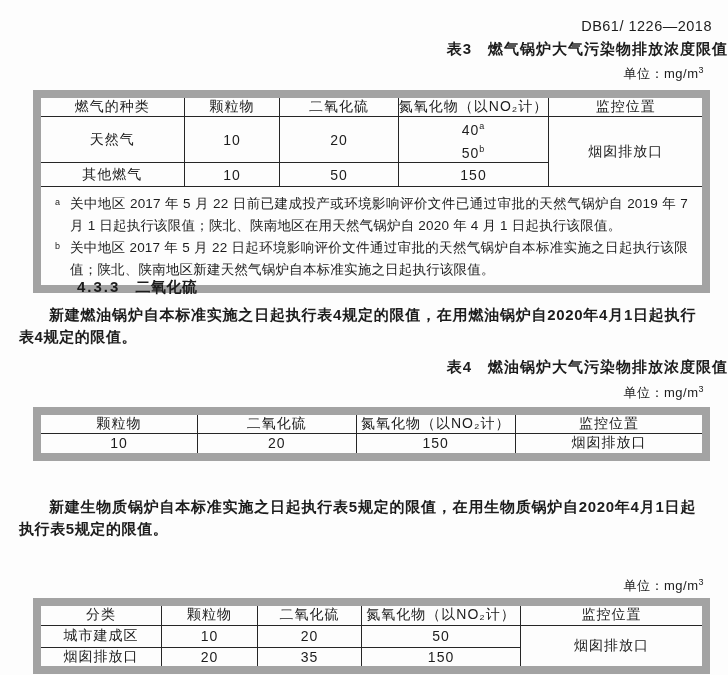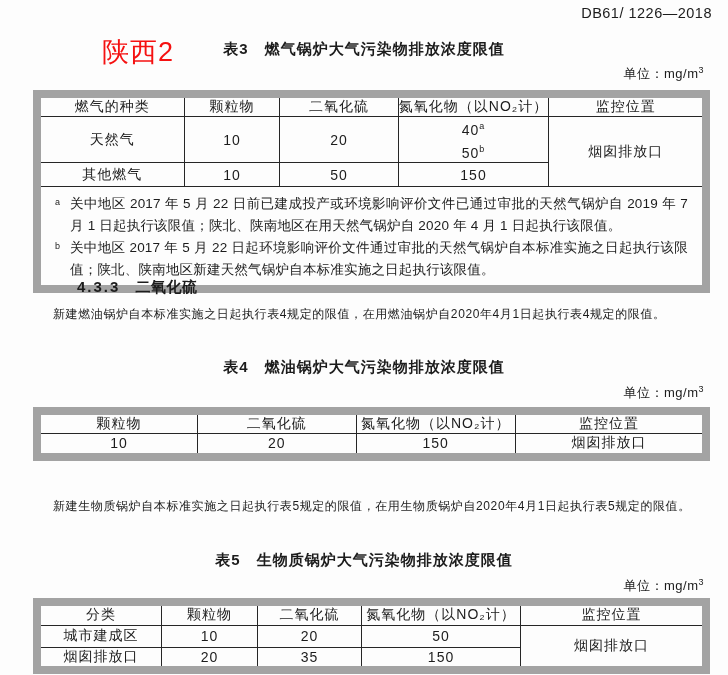--- a/index.html
+++ b/index.html
@@ -6,30 +6,30 @@
   html, body { background: #e8e8e8; }
   body { font-family: "Liberation Sans", sans-serif; color: #1c1c1c; }
   .page {
     position: relative;
     width: 728px; height: 675px;
     background: #fdfdfd;
     overflow: hidden;
     font-size: 14px;
   }
   .doc-number {
-    position: absolute; top: 5px; right: 16px;
+    position: absolute; top: 18px; right: 16px;
     font-size: 14.5px; letter-spacing: 0.5px; font-weight: 500; margin-left: 6px;
   }
   .stamp {
     position: absolute; top: 34px; left: 102px;
     color: #f51111; font-size: 27px; font-weight: 500; letter-spacing: 1px;
   }
   .tbl-title {
     position: absolute; left: 0; width: 100%;
-    text-align: center; font-weight: bold; font-size: 15px; letter-spacing: 1px;
+    text-align: right; font-weight: bold; font-size: 15px; letter-spacing: 1px;
   }
   .unit-line {
     position: absolute; right: 24px;
     font-size: 13px; letter-spacing: 0.5px;
   }
   .unit-line sup { font-size: 9px; }
   table {
     position: absolute; left: 33px; width: 677px;
     border-collapse: collapse;
     border: 8px solid #a3a3a3;
@@ -50,32 +50,31 @@
     font-size: 13.5px; letter-spacing: 0.2px;
   }
   .fn { position: relative; padding-left: 17px; line-height: 22px; text-align: justify; }
   .fn .fn-mark { position: absolute; left: 2px; top: -2px; font-size: 9px; }
   .section-heading {
     position: absolute; left: 42px;
     font-weight: bold; font-size: 15px; letter-spacing: 0.5px;
   }
   .section-heading .num { margin-right: 15px; letter-spacing: 2px; margin-left: 35px; }
   .para {
-    position: absolute; left: 29px; width: 677px;
-    font-size: 12px; line-height: 21.5px;
-    text-align: justify; text-indent: 2em; letter-spacing: 0.6px;
+    position: absolute; left: 19px; width: 677px;
+    font-size: 15px; line-height: 21.5px;
+    text-align: justify; text-indent: 2em; letter-spacing: 0.6px; font-weight: bold;
   }
 </style>
 </head>
 <body>
 
 <div class="page">
 
   <div class="doc-number">DB61/ 1226—2018</div>
-  <div class="stamp">陕西2</div>
 
   <div class="tbl-title" style="top:40px">表3　燃气锅炉大气污染物排放浓度限值</div>
   <div class="unit-line" style="top:65px">
     <span>单位：</span><span>mg/m</span><sup>3</sup>
   </div>
 
   <table style="top:90px">
     <colgroup>
       <col style="width:22%">
         <col style="width:14.3%">
@@ -148,21 +147,20 @@
       <td style="height:23px">10</td>
       <td>20</td>
       <td>150</td>
       <td>烟囱排放口</td>
     </tr>
   </tbody>
     </table>
 
   <div class="para" style="top:496px">新建生物质锅炉自本标准实施之日起执行表5规定的限值，在用生物质锅炉自2020年4月1日起执行表5规定的限值。</div>
 
-  <div class="tbl-title" style="top:551px">表5　生物质锅炉大气污染物排放浓度限值</div>
   <div class="unit-line" style="top:577px">
     <span>单位：</span><span>mg/m</span><sup>3</sup>
   </div>
 
   <table style="top:598px">
     <colgroup>
       <col style="width:18.6%">
         <col style="width:14.4%">
         <col style="width:15.5%">
         <col style="width:23.8%">

